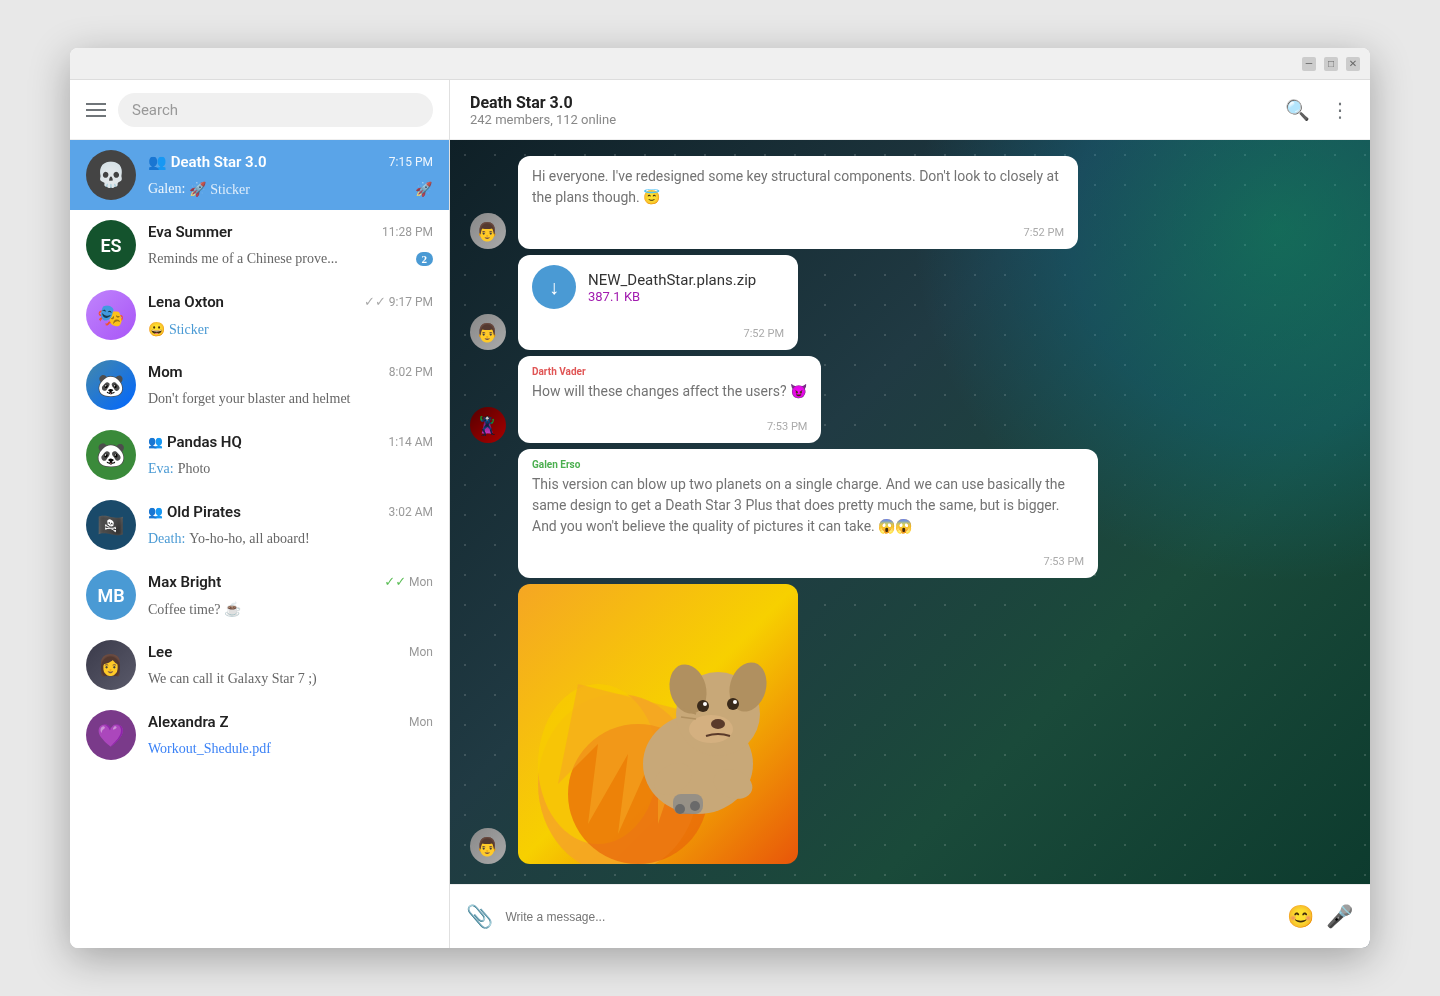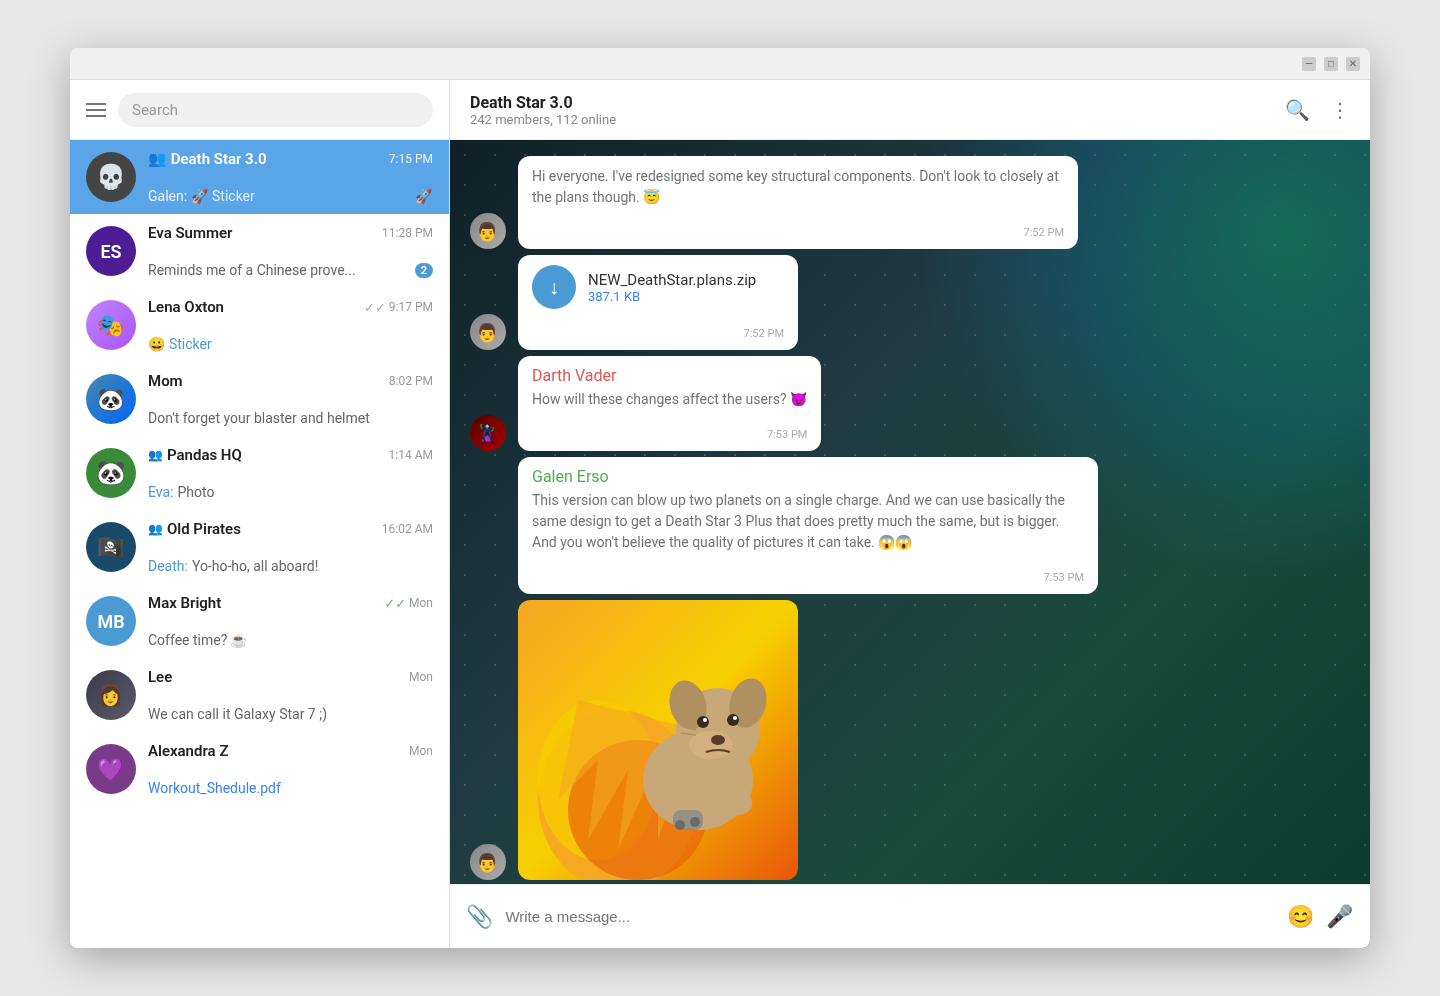--- a/index.html
+++ b/index.html
@@ -30,21 +30,21 @@
     .chat-item.active .chat-name { color: #fff; }
     .chat-item.active .chat-preview { color: rgba(255,255,255,0.8); }
     .chat-item.active .chat-time { color: rgba(255,255,255,0.9); }
 
     .avatar { width: 50px; height: 50px; border-radius: 50%; flex-shrink: 0; display: flex; align-items: center; justify-content: center; font-size: 18px; font-weight: 600; color: #fff; overflow: hidden; background: #ccc; }
 
     .chat-info { flex: 1; min-width: 0; }
     .chat-name-row { display: flex; align-items: center; justify-content: space-between; }
     .chat-name { font-size: 15px; font-weight: 600; color: #222; white-space: nowrap; overflow: hidden; text-overflow: ellipsis; display: flex; align-items: center; gap: 4px; }
     .chat-time { font-size: 12px; color: #999; white-space: nowrap; }
-    .chat-preview { font-size: 14px; color: #666; white-space: nowrap; overflow: hidden; text-overflow: ellipsis; margin-top: 20px; display: flex; align-items: center; gap: 4px; }
+    .chat-preview { font-size: 14px; color: #666; white-space: nowrap; overflow: hidden; text-overflow: ellipsis; margin-top: 10px; display: flex; align-items: center; gap: 4px; font-family: Liberation Serif, serif; }
     .chat-preview .sender { color: #4a9ad4; }
     .badge { background: #4a9ad4; color: #fff; border-radius: 10px; padding: 1px 6px; font-size: 11px; font-weight: 600; margin-left: auto; }
     .double-check { color: #5cbe57; font-size: 13px; }
     .check-gray { color: #aaa; font-size: 13px; }
     .file-link { color: #3b82f6; }
 
     
     .chat-area { flex: 1; display: flex; flex-direction: column; background: #1a2a3a; position: relative; }
 
     .chat-header { height: 60px; background: #fff; display: flex; align-items: center; padding: 0 20px; justify-content: space-between; border-bottom: 1px solid #eee; flex-shrink: 0; z-index: 10; }
@@ -58,41 +58,41 @@
     .chat-bg { flex: 1; overflow-y: auto; position: relative; background: linear-gradient(135deg, #0f2027 0%, #203a43 40%, #1a4a3a 70%, #0d3b2e 100%); }
     .chat-bg-stars { position: absolute; inset: 0; background-image: radial-gradient(circle, rgba(255,255,255,0.15) 1px, transparent 1px); background-size: 30px 30px; pointer-events: none; }
     
     .nebula { position: absolute; top: 0; right: 0; width: 50%; height: 60%; background: radial-gradient(ellipse at 80% 20%, rgba(0,200,150,0.3) 0%, rgba(0,150,200,0.2) 40%, transparent 70%); pointer-events: none; }
 
     .messages-container { position: relative; z-index: 1; padding: 16px 20px; display: flex; flex-direction: column; gap: 6px; }
 
     .msg-bubble { max-width: 580px; background: #fff; border-radius: 12px; padding: 10px 14px; position: relative; }
     .msg-text { font-size: 14px; color: #737373; line-height: 1.5; }
     .msg-time { font-size: 11px; color: #aaa; text-align: right; margin-top: 18px; }
-    .msg-sender { font-size: 16px; font-weight: 400; margin-bottom: 4px; }
+    .msg-sender { font-size: 10px; font-weight: 700; margin-bottom: 4px; }
     .msg-sender.darth { color: #e05555; }
     .msg-sender.galen { color: #4caf50; }
 
     .msg-with-avatar { display: flex; gap: 12px; align-items: flex-end; }
     .msg-avatar { width: 36px; height: 36px; border-radius: 50%; overflow: hidden; flex-shrink: 0; }
 
     
     .file-bubble { display: flex; align-items: center; gap: 12px; }
     .download-btn { width: 44px; height: 44px; background: #4a9ad4; border-radius: 50%; display: flex; align-items: center; justify-content: center; color: #fff; font-size: 20px; flex-shrink: 0; cursor: pointer; }
     .file-info .file-name { font-size: 15px; font-weight: 400; color: #333; }
-    .file-info .file-size { font-size: 13px; color: #3b82f6; }
+    .file-info .file-size { font-size: 13px; color: #a21caf; }
     .sticker-placeholder { width: 280px; height: 280px; background: linear-gradient(135deg, #f5a623 0%, #f7d000 50%, #e8550a 100%); border-radius: 12px; display: flex; align-items: center; justify-content: center; position: relative; overflow: hidden; }
 
     
     .bottom-avatar-row { display: flex; align-items: flex-end; gap: 12px; }
 
     
     .input-area { height: 64px; background: #fff; display: flex; align-items: center; padding: 0 16px; gap: 12px; border-top: 1px solid #eee; flex-shrink: 0; }
     .attach-icon { color: #707579; font-size: 22px; cursor: pointer; }
-    .message-input { flex: 1; font-size: 15px; color: #aaa; outline: none; border: none; background: transparent; }
+    .message-input { flex: 1; font-size: 12px; color: #aaa; outline: none; border: none; background: transparent; }
     .emoji-icon { color: #707579; font-size: 22px; cursor: pointer; }
     .mic-icon { color: #707579; font-size: 22px; cursor: pointer; }
   </style>
 </head>
 <body>
 
 <div class="window">
 
   <div class="titlebar">
     <div class="titlebar-btn">—</div>
@@ -126,21 +126,21 @@
             </div>
             <div class="chat-preview">
               <span class="sender" style="color:rgba(255,255,255,0.9)">Galen:</span>
               <span>🚀 Sticker</span>
               <span style="margin-left:auto">🚀</span>
             </div>
           </div>
         </div>
 
         <div class="chat-item">
-          <div class="avatar" style="background:#4c1d95;">
+          <div class="avatar" style="background:#14532d;">
             <span>ES</span>
           </div>
           <div class="chat-info">
             <div class="chat-name-row">
               <div class="chat-name">Eva Summer</div>
               <span class="chat-time">11:28 PM</span>
             </div>
             <div class="chat-preview">
               <span>Reminds me of a Chinese prove...</span>
               <span class="badge">2</span>
@@ -195,21 +195,21 @@
         </div>
 
         <div class="chat-item">
           <div class="avatar" style="background:#1a4a6a; font-size:22px;">🏴‍☠️</div>
           <div class="chat-info">
             <div class="chat-name-row">
               <div class="chat-name">
                 <span style="font-size:12px;color:#aaa;">👥</span>
                 <span>Old Pirates</span>
               </div>
-              <span class="chat-time">16:02 AM</span>
+              <span class="chat-time">3:02 AM</span>
             </div>
             <div class="chat-preview">
               <span class="sender">Death:</span>
               <span>Yo-ho-ho, all aboard!</span>
             </div>
           </div>
         </div>
 
         <div class="chat-item">
           <div class="avatar" style="background:#4a9ad4;">

